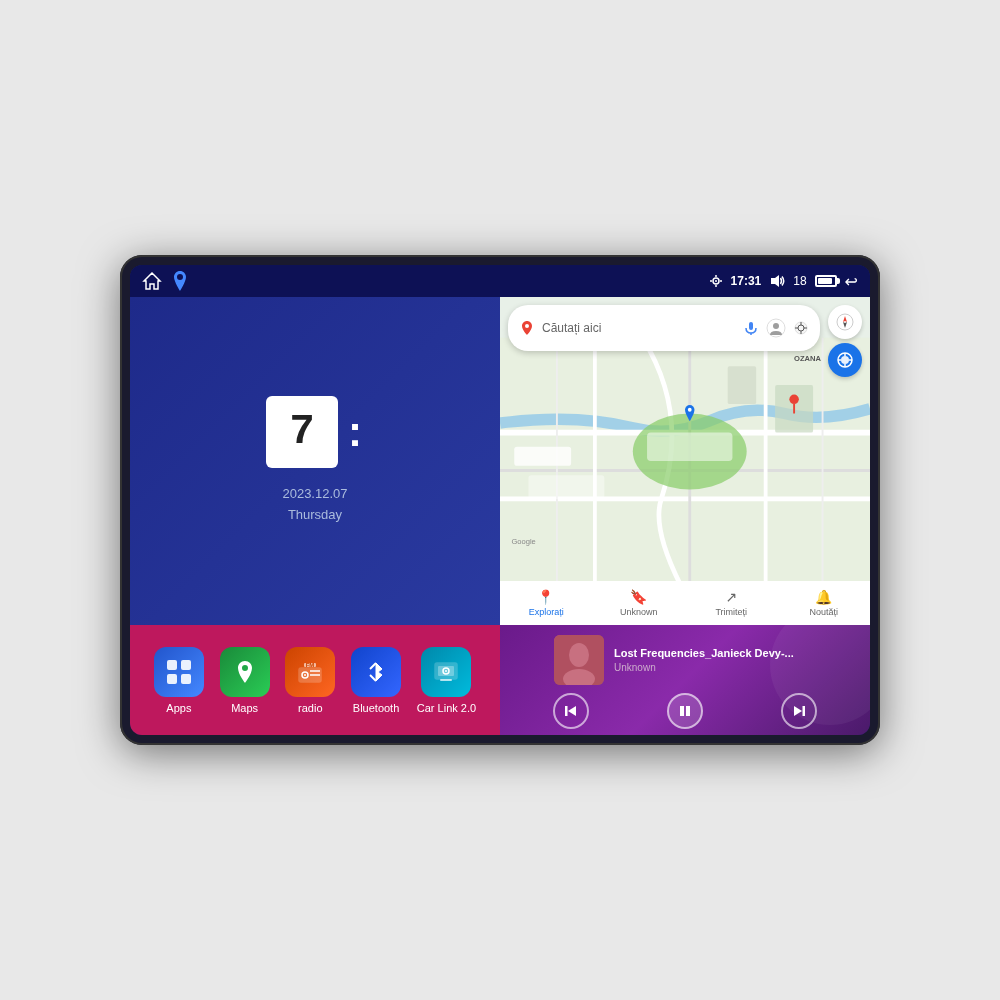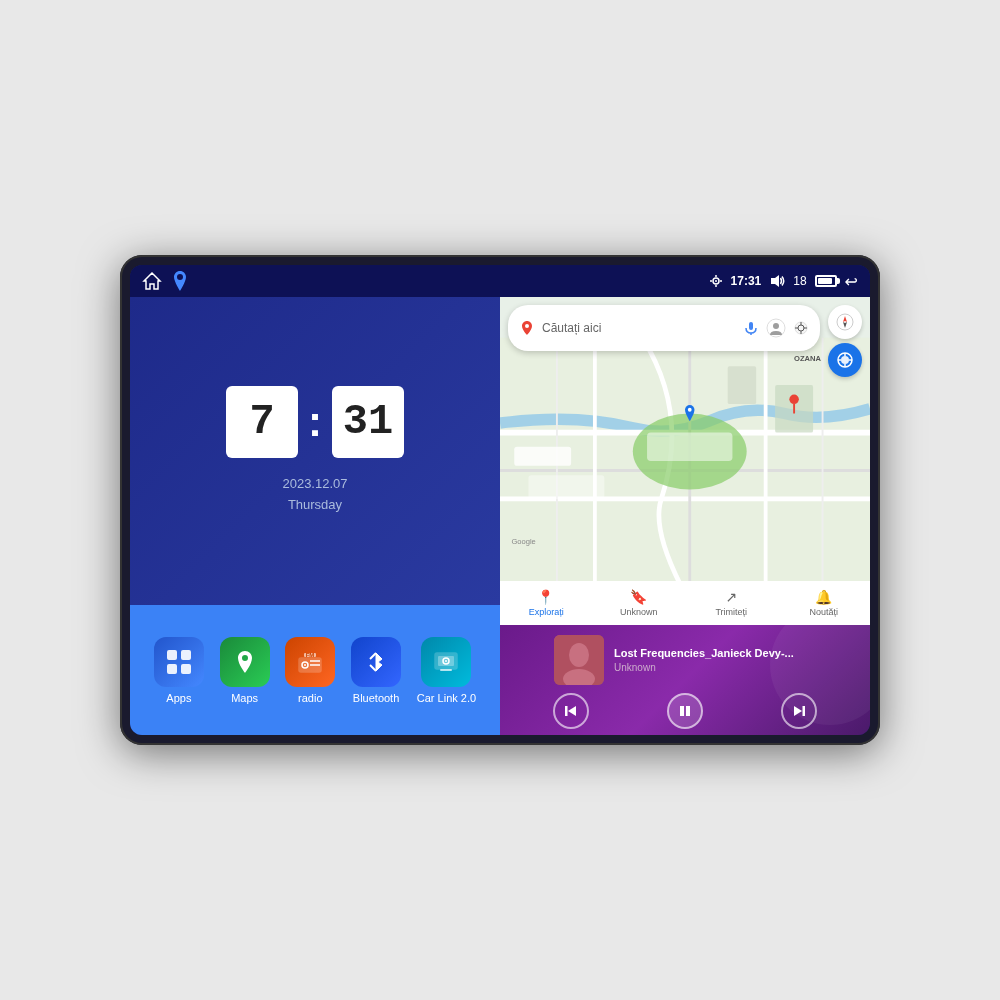--- a/index.html
+++ b/index.html
@@ -150,22 +150,22 @@
     .clock-date {
       color: #aabbdd;
       font-size: 13px;
       text-align: center;
       margin-top: 8px;
       line-height: 1.6;
     }
 
     
     .app-grid {
-      height: 130px;
-      background: #3b82f6;
+      height: 110px;
+      background: #be185d;
       display: flex;
       align-items: center;
       justify-content: space-around;
       padding: 8px 16px;
       flex-shrink: 0;
     }
 
     .app-item {
       display: flex;
       flex-direction: column;
@@ -439,21 +439,20 @@
     </div>
 
     <div class="main-content">
 
       <div class="left-panel">
 
         <div class="clock-widget">
           <div class="clock-display">
             <div class="clock-digit">7</div>
             <div class="clock-separator">:</div>
-            <div class="clock-digit">31</div>
           </div>
           <div class="clock-date">
             <div>2023.12.07</div>
             <div>Thursday</div>
           </div>
         </div>
 
         <div class="app-grid">
 
           <div class="app-item">

